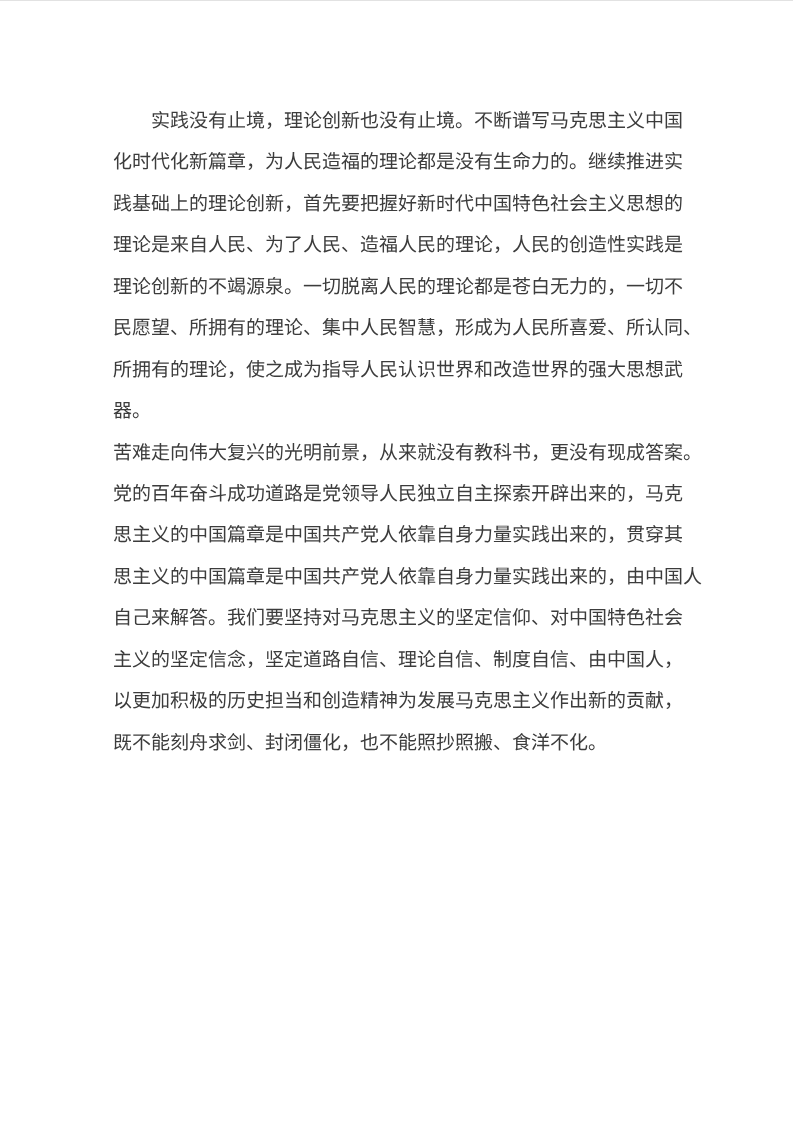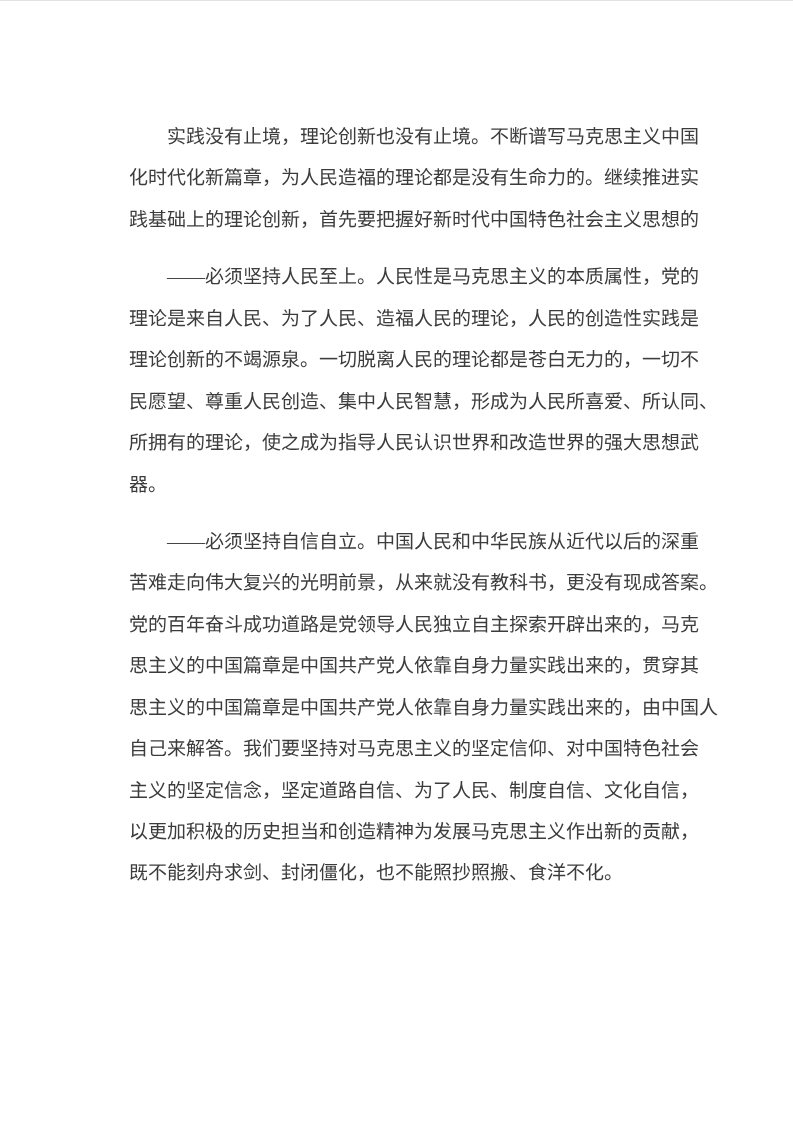--- a/index.html
+++ b/index.html
@@ -21,21 +21,21 @@
     border-top: 1px solid #e2e2e2;
     box-sizing: border-box;
   }
   .text-block {
     position: absolute;
     left: 113px;
     top: 99px;
     width: 570px;
   }
   .paragraph {
-    margin: 16px;
+    margin: 0;
     padding: 0;
   }
   .text-line {
     height: 41.45px;
     line-height: 41.45px;
     font-size: 19px;
     color: #3c3c3c;
     white-space: nowrap;
     letter-spacing: 0;
     text-align: left;
@@ -48,32 +48,30 @@
 <body>
 
 <div class="page">
   <div class="text-block">
       <div class="paragraph">
         <div class="text-line first-line">实践没有止境，理论创新也没有止境。不断谱写马克思主义中国</div>
         <div class="text-line">化时代化新篇章，为人民造福的理论都是没有生命力的。继续推进实</div>
         <div class="text-line">践基础上的理论创新，首先要把握好新时代中国特色社会主义思想的</div>
       </div>
       <div class="paragraph">
-        <div class="text-line first-line">——必须坚持人民至上。人民性是马克思主义的本质属性，党的</div>
         <div class="text-line">理论是来自人民、为了人民、造福人民的理论，人民的创造性实践是</div>
         <div class="text-line">理论创新的不竭源泉。一切脱离人民的理论都是苍白无力的，一切不</div>
-        <div class="text-line">民愿望、尊重人民创造、集中人民智慧，形成为人民所喜爱、所认同、</div>
+        <div class="text-line">民愿望、所拥有的理论、集中人民智慧，形成为人民所喜爱、所认同、</div>
         <div class="text-line">所拥有的理论，使之成为指导人民认识世界和改造世界的强大思想武</div>
         <div class="text-line">器。</div>
       </div>
       <div class="paragraph">
-        <div class="text-line first-line">——必须坚持自信自立。中国人民和中华民族从近代以后的深重</div>
         <div class="text-line">苦难走向伟大复兴的光明前景，从来就没有教科书，更没有现成答案。</div>
         <div class="text-line">党的百年奋斗成功道路是党领导人民独立自主探索开辟出来的，马克</div>
         <div class="text-line">思主义的中国篇章是中国共产党人依靠自身力量实践出来的，贯穿其</div>
         <div class="text-line">思主义的中国篇章是中国共产党人依靠自身力量实践出来的，由中国人</div>
         <div class="text-line">自己来解答。我们要坚持对马克思主义的坚定信仰、对中国特色社会</div>
-        <div class="text-line">主义的坚定信念，坚定道路自信、为了人民、制度自信、文化自信，</div>
+        <div class="text-line">主义的坚定信念，坚定道路自信、理论自信、制度自信、由中国人，</div>
         <div class="text-line">以更加积极的历史担当和创造精神为发展马克思主义作出新的贡献，</div>
         <div class="text-line">既不能刻舟求剑、封闭僵化，也不能照抄照搬、食洋不化。</div>
       </div>
     </div>
 </div>
 
 </body></html>

